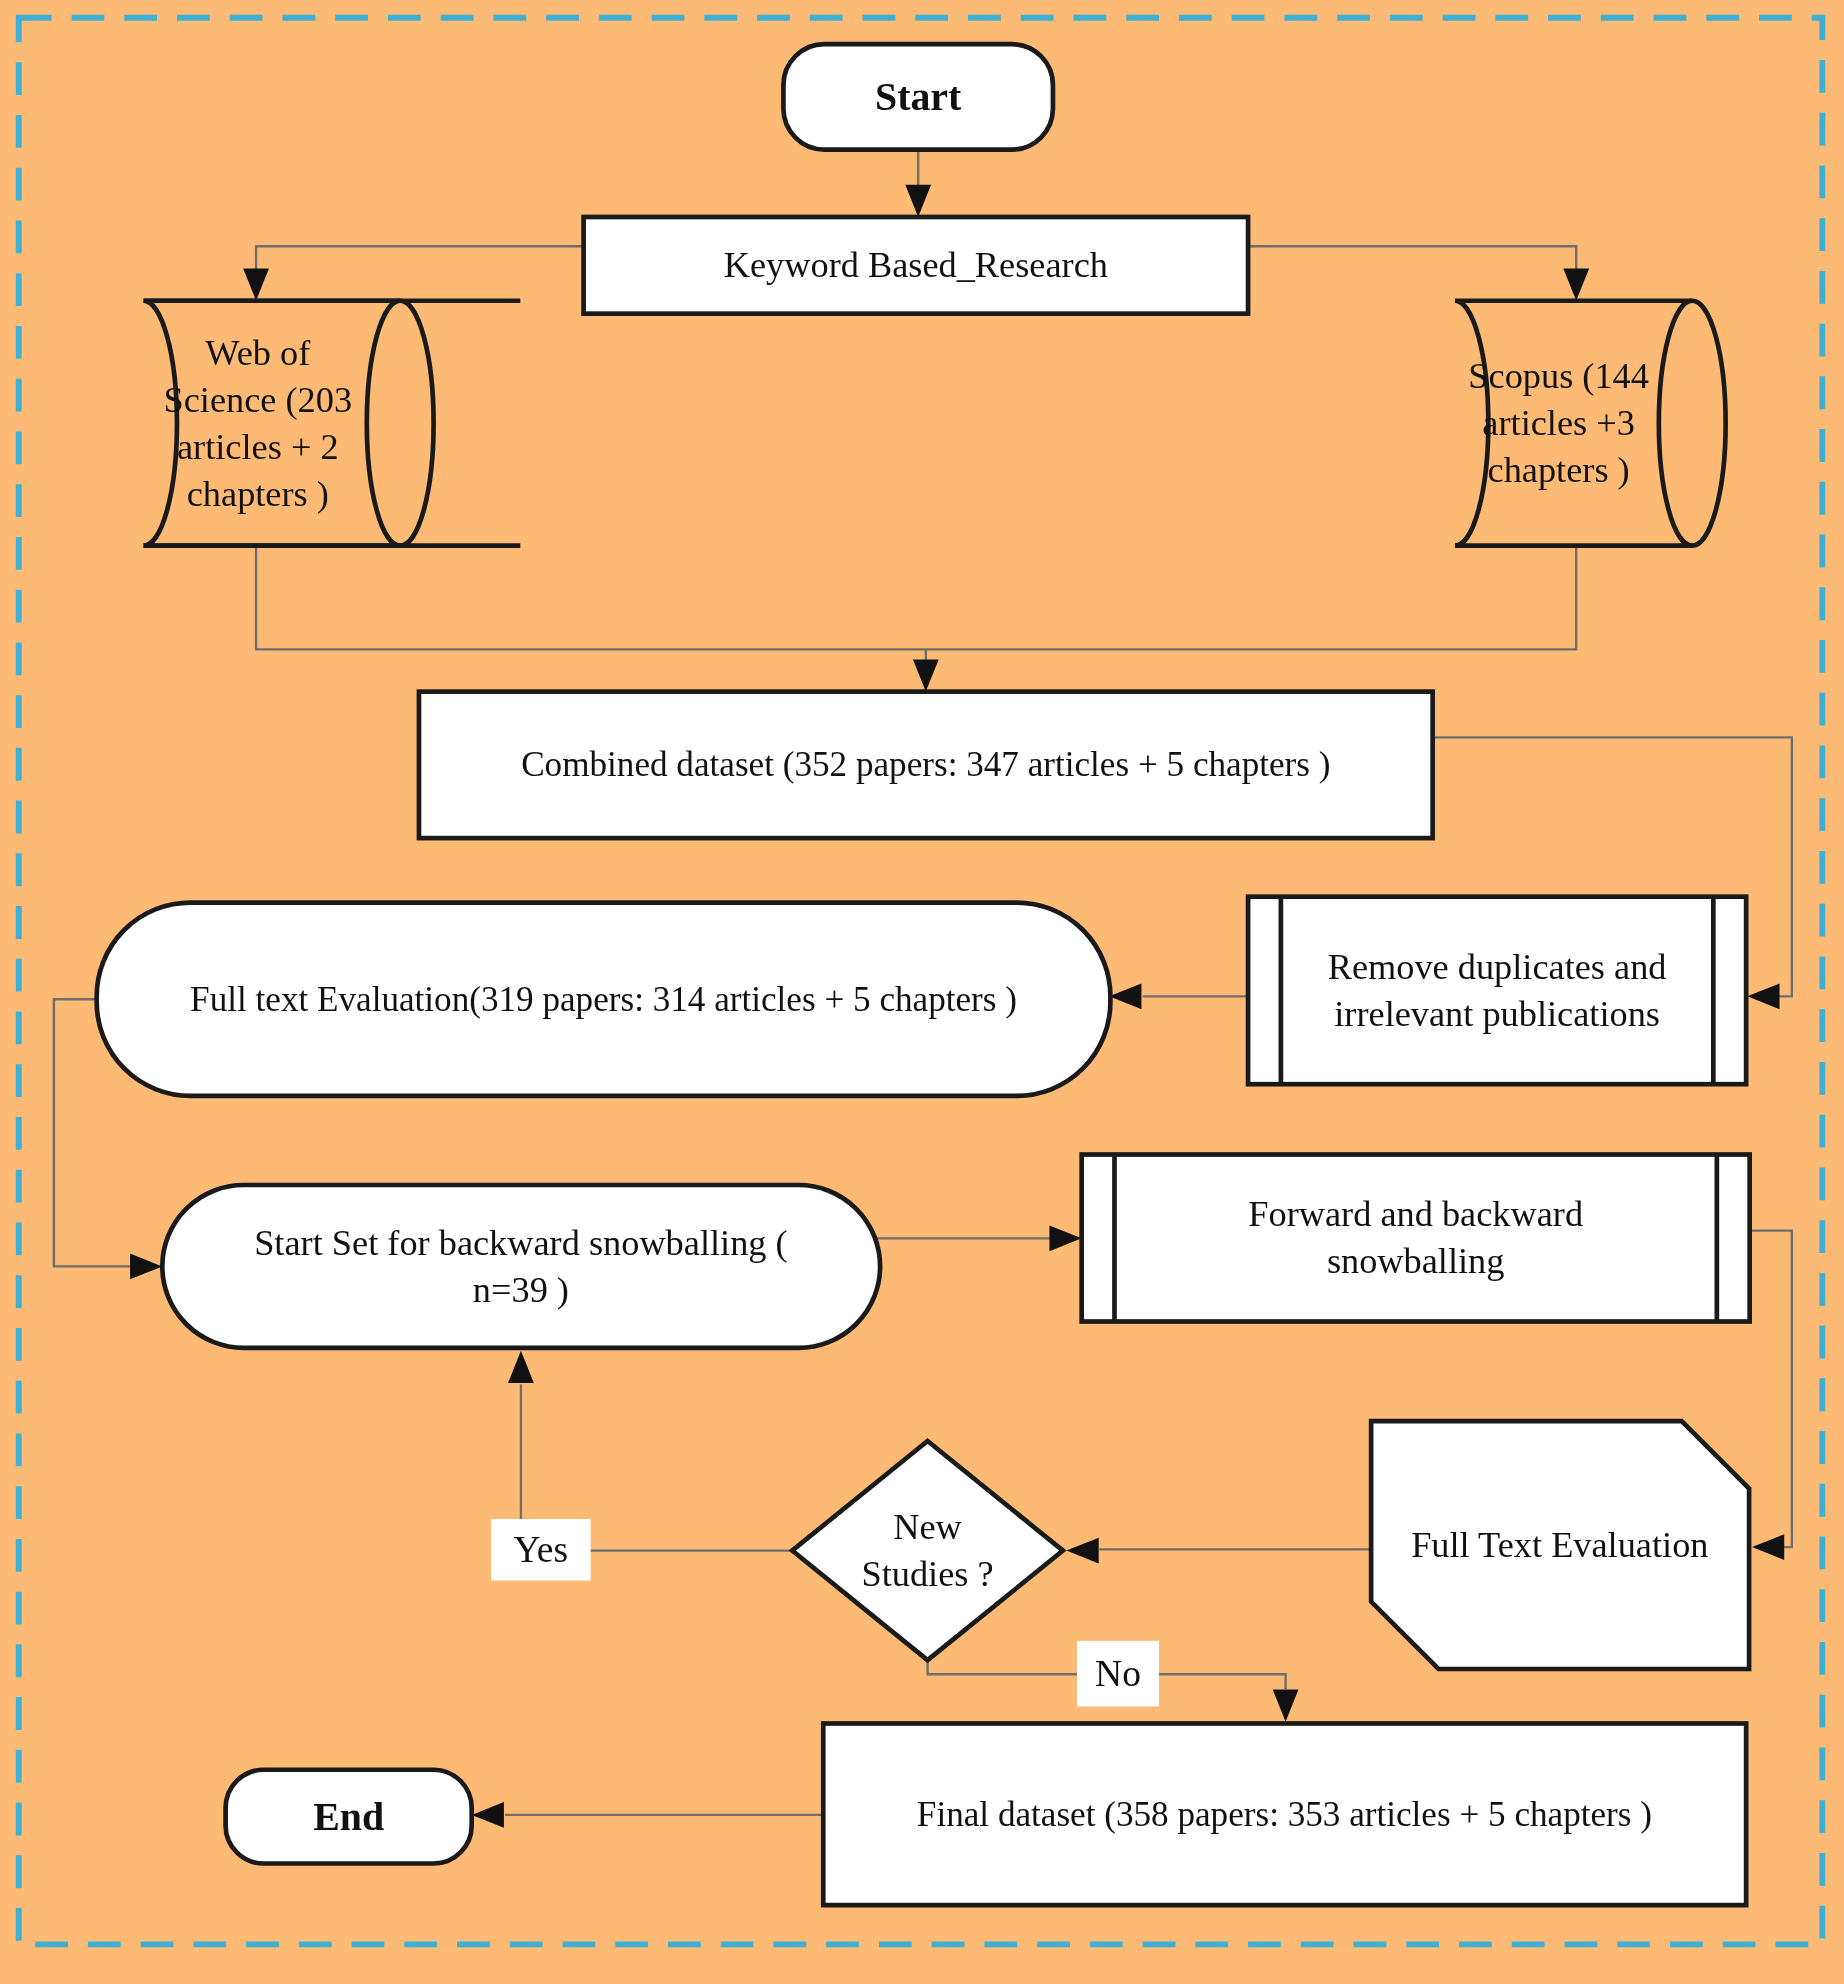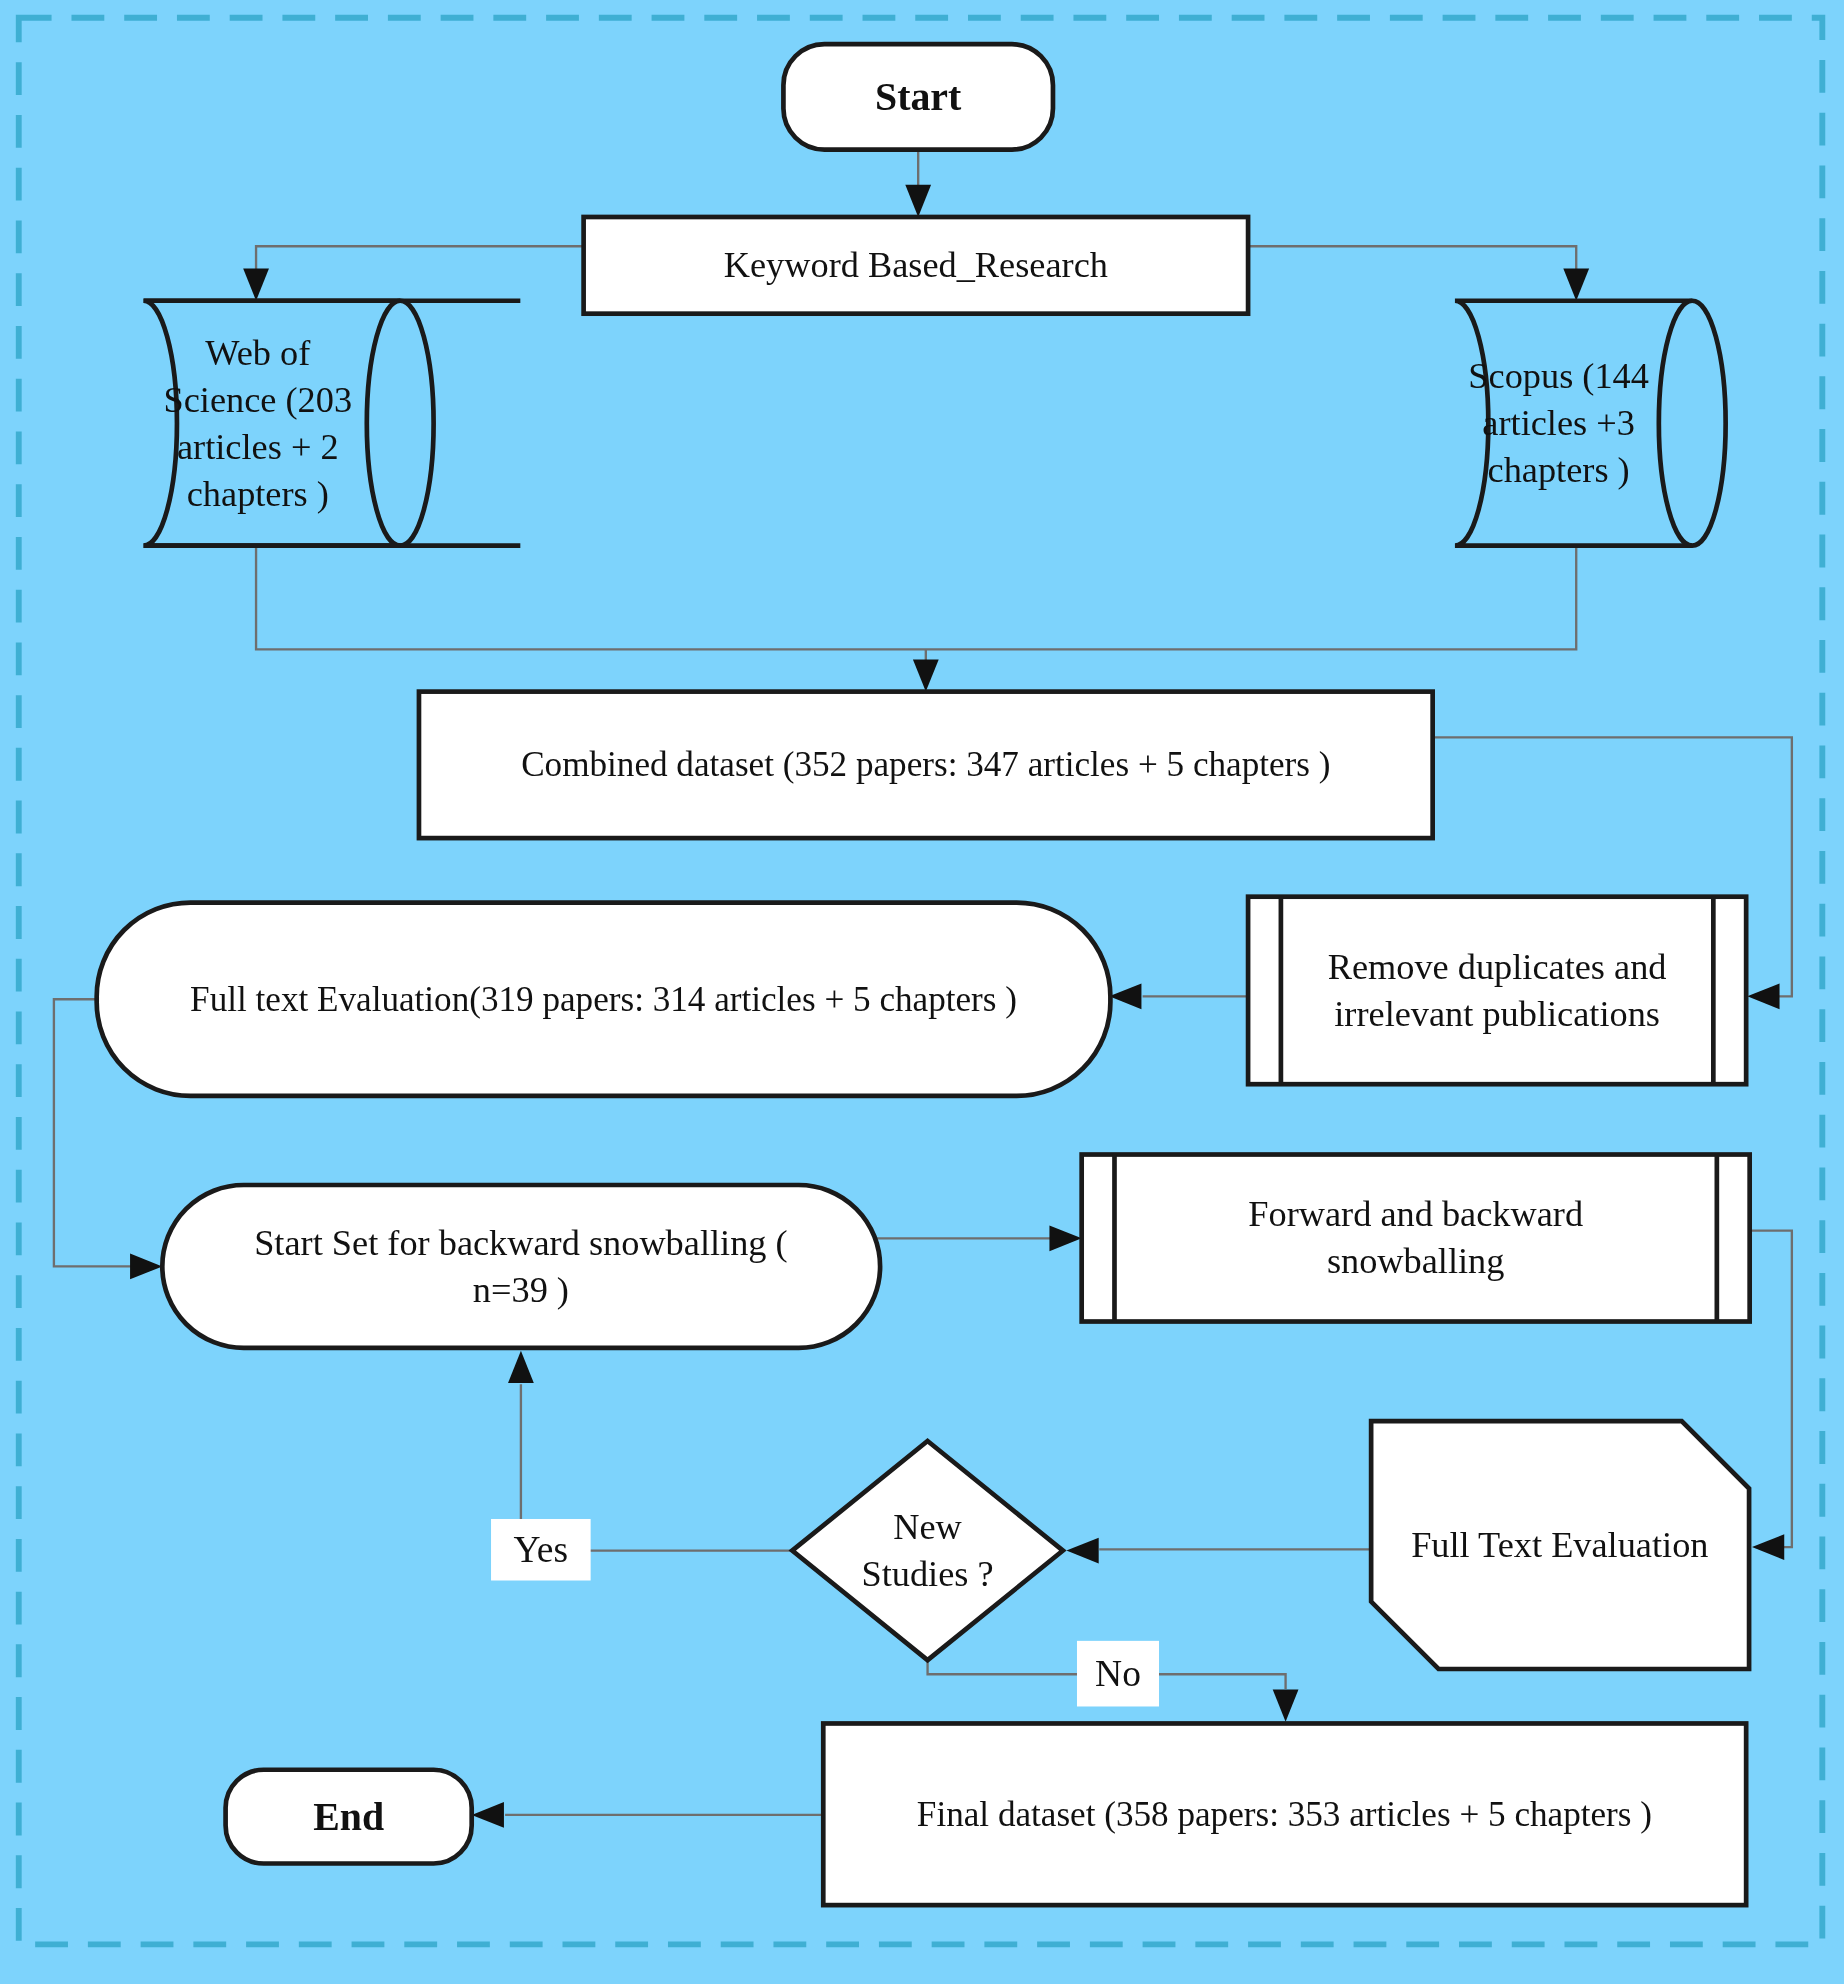--- a/index.html
+++ b/index.html
@@ -1,16 +1,16 @@
 <!DOCTYPE html>
 <html style="font-size:9.4px"><head>
 <meta charset="utf-8">
 <style>
   html,body{margin:0;padding:0;background:#ffffff;}
-  .canvas{position:relative;width:1844px;height:1985px;background:#7dd3fc;}
+  .canvas{position:relative;width:1844px;height:1985px;background:#fdba74;}
   svg{display:block;}
   .shape{fill:#ffffff;stroke:#1a1a1a;stroke-width:8;}
   .shape-line{fill:none;stroke:#1a1a1a;stroke-width:8;}
   .conn{fill:none;stroke:#6e6e6e;stroke-width:4;}
   .arrow{fill:#111111;stroke:none;}
   .label{font-family:"Liberation Serif", serif;font-size:62px;fill:#111111;text-anchor:middle;dominant-baseline:central;}
   .label-wide{font-size:60px;}
   .term-label{font-family:"Liberation Serif", serif;font-size:68px;font-weight:bold;fill:#111111;text-anchor:middle;dominant-baseline:central;}
   .edge-label{font-family:"Liberation Serif", serif;font-size:64px;fill:#111111;text-anchor:middle;dominant-baseline:central;}
   .labelbg{fill:#ffffff;stroke:none;}

